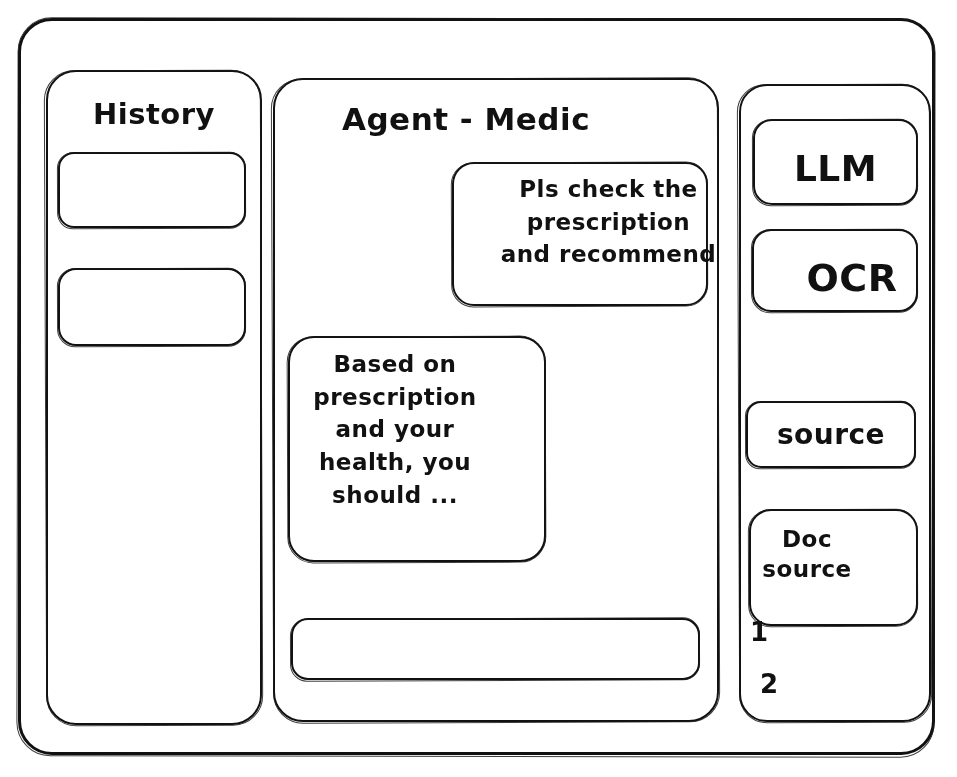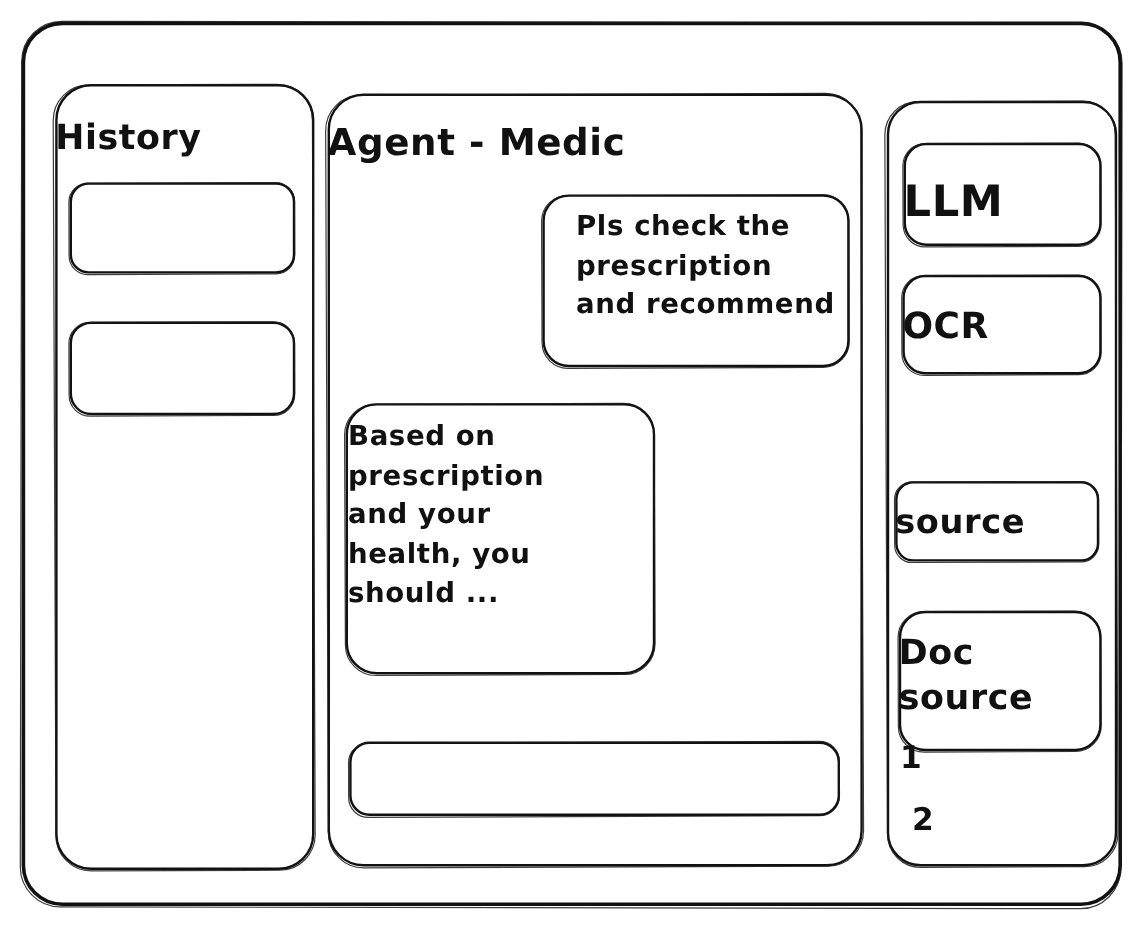--- a/index.html
+++ b/index.html
@@ -34,20 +34,21 @@
     pointer-events: none;
     opacity: 0.85;
   }
 
   .txt {
     position: absolute;
     color: #111111;
     font-family: "DejaVu Sans", sans-serif;
     font-weight: 600;
     letter-spacing: 0.5px;
+    text-align: center;
     line-height: 1.28;
     white-space: pre-line;
     user-select: none;
   }
 
   
   #outer-frame {
     left: 18px;  top: 18px;
     width: 917px; height: 737px;
     border-radius: 34px;
@@ -145,41 +146,42 @@
     font-size: 36px;
   }
   #tool-ocr {
     left: 752px; top: 229px;
     width: 166px; height: 83px;
     border-radius: 19px;
   }
   #tool-ocr-label {
     left: 752px; top: 254px;
     width: 166px;
-    font-size: 30px;
+    font-size: 38px;
+    padding-left: 17px;
   }
   #tool-params {
     left: 746px; top: 401px;
     width: 170px; height: 67px;
     border-radius: 15px;
   }
   #tool-params-label {
     left: 746px; top: 417px;
     width: 170px;
     font-size: 28px;
   }
   #tool-docsource {
     left: 749px; top: 509px;
     width: 169px; height: 117px;
     border-radius: 22px;
   }
   #tool-docsource-label {
-    left: 749px; top: 524px;
+    left: 729px; top: 524px;
     width: 156px;
-    font-size: 29px;
+    font-size: 23px;
     line-height: 1.32;
   }
   #doc-item-1 {
     left: 750px; top: 616px;
     width: 30px;
     font-size: 26px;
     text-align: left;
   }
   #doc-item-2 {
     left: 760px; top: 668px;

